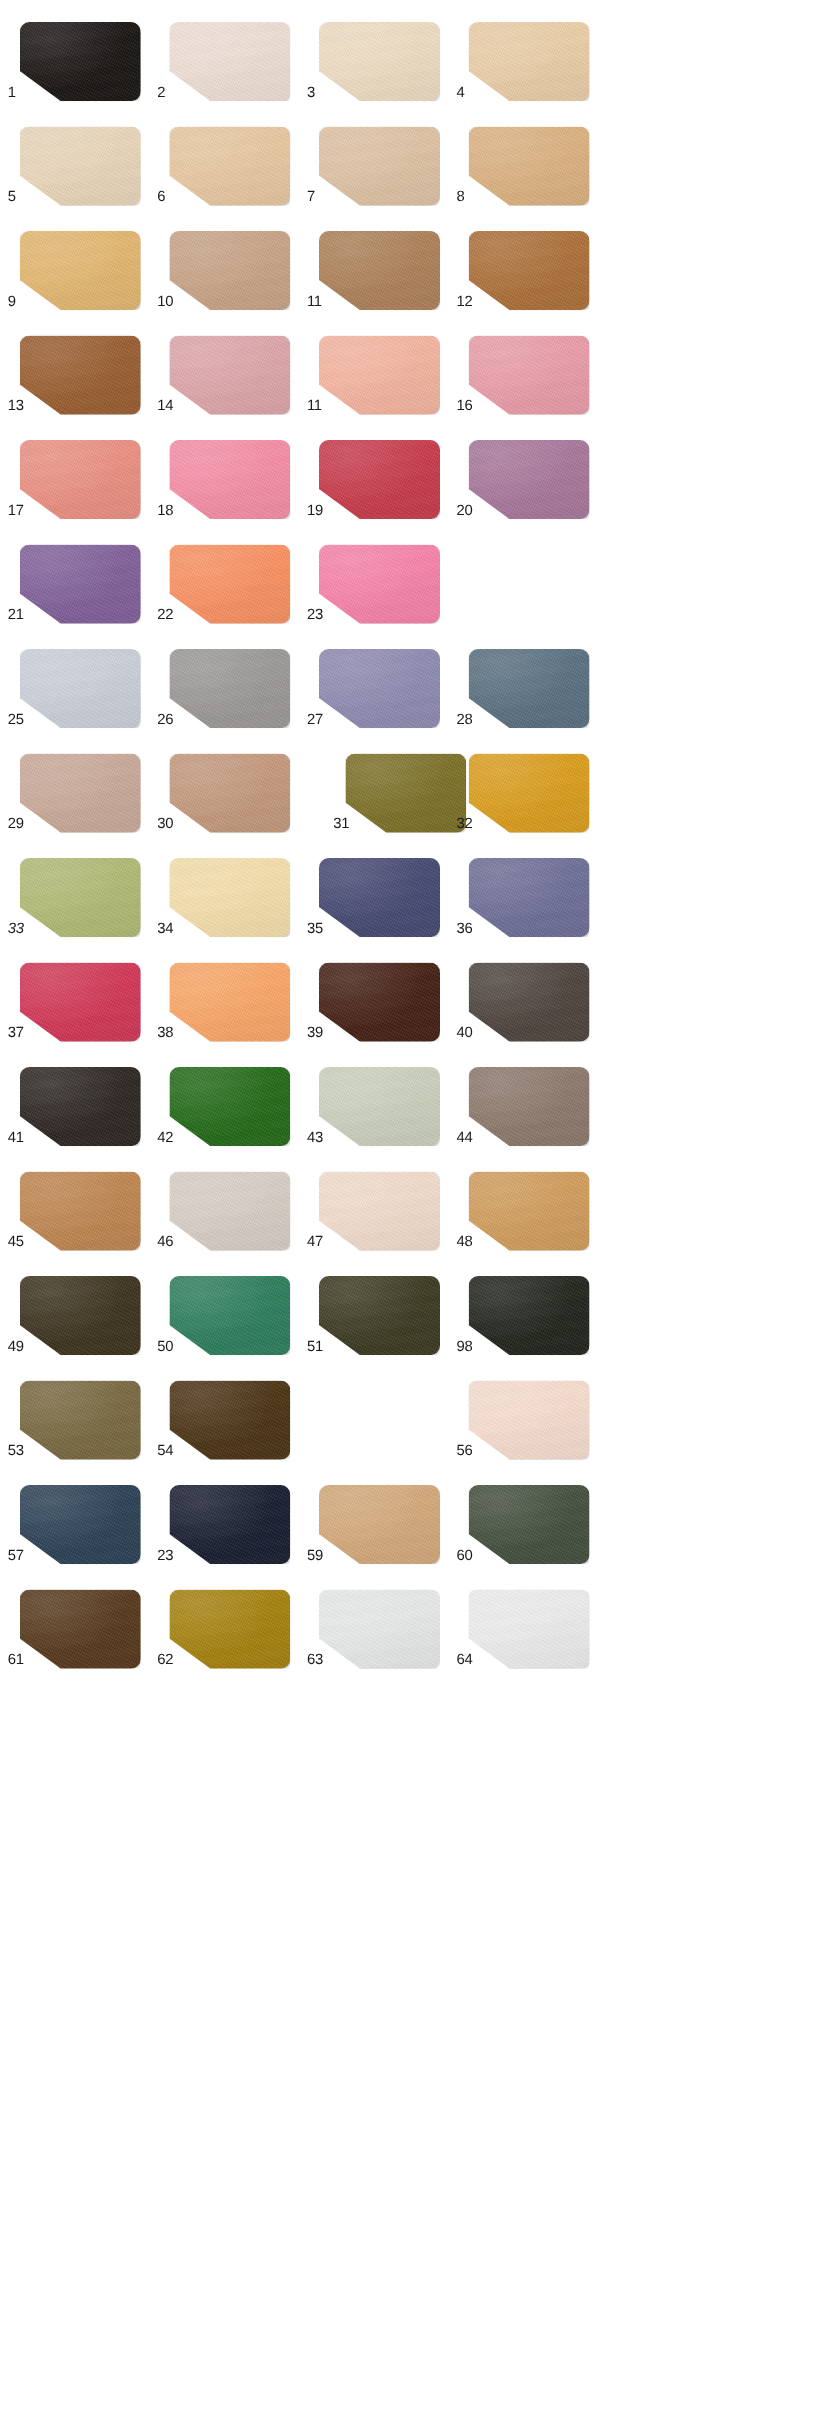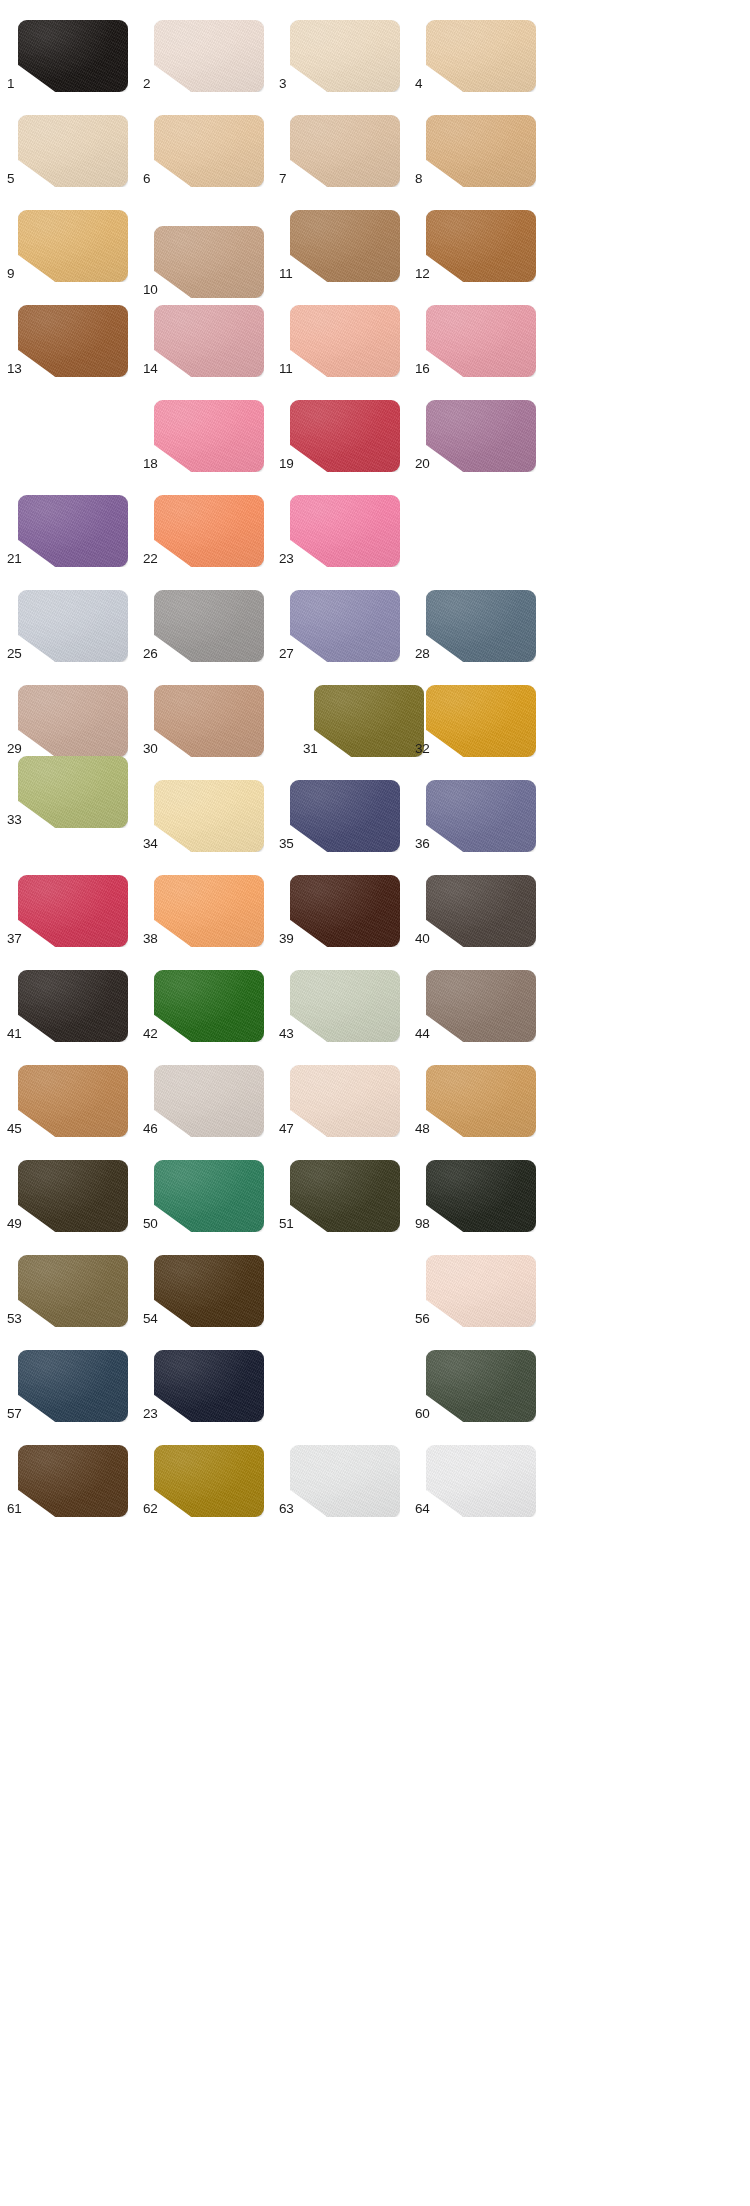--- a/index.html
+++ b/index.html
@@ -126,21 +126,21 @@
       <div class="swatch-number">7</div>
     </div>
     <div class="swatch-cell" style="left: 415px; top: 95px;">
       <div class="swatch-chip" title="golden-sand" style="background: rgb(221, 179, 130);"></div>
       <div class="swatch-number">8</div>
     </div>
     <div class="swatch-cell" style="left: 7px; top: 190px;">
       <div class="swatch-chip" title="honey" style="background: rgb(229, 184, 113);"></div>
       <div class="swatch-number">9</div>
     </div>
-    <div class="swatch-cell" style="left: 143px; top: 206px;">
+    <div class="swatch-cell" style="left: 143px; top: 190px;">
       <div class="swatch-chip" title="taupe-tan" style="background: rgb(201, 165, 136);"></div>
       <div class="swatch-number">10</div>
     </div>
     <div class="swatch-cell" style="left: 279px; top: 190px;">
       <div class="swatch-chip" title="camel" style="background: rgb(174, 130, 89);"></div>
       <div class="swatch-number">11</div>
     </div>
     <div class="swatch-cell" style="left: 415px; top: 190px;">
       <div class="swatch-chip" title="copper" style="background: rgb(174, 113, 58);"></div>
       <div class="swatch-number">12</div>
@@ -154,20 +154,24 @@
       <div class="swatch-number">14</div>
     </div>
     <div class="swatch-cell" style="left: 279px; top: 285px;">
       <div class="swatch-chip" title="peach-pink" style="background: rgb(246, 182, 161);"></div>
       <div class="swatch-number">11</div>
     </div>
     <div class="swatch-cell" style="left: 415px; top: 285px;">
       <div class="swatch-chip" title="rose-pink" style="background: rgb(235, 158, 170);"></div>
       <div class="swatch-number">16</div>
     </div>
+    <div class="swatch-cell" style="left: 7px; top: 380px;">
+      <div class="swatch-chip" title="coral-rose" style="background: rgb(236, 145, 131);"></div>
+      <div class="swatch-number">17</div>
+    </div>
     <div class="swatch-cell" style="left: 143px; top: 380px;">
       <div class="swatch-chip" title="bubblegum-pink" style="background: rgb(247, 143, 168);"></div>
       <div class="swatch-number">18</div>
     </div>
     <div class="swatch-cell" style="left: 279px; top: 380px;">
       <div class="swatch-chip" title="crimson" style="background: rgb(201, 60, 77);"></div>
       <div class="swatch-number">19</div>
     </div>
     <div class="swatch-cell" style="left: 415px; top: 380px;">
       <div class="swatch-chip" title="mauve" style="background: rgb(169, 120, 155);"></div>
@@ -210,21 +214,21 @@
       <div class="swatch-number">30</div>
     </div>
     <div class="swatch-cell" style="left: 279px; top: 665px; margin-left: 24px;">
       <div class="swatch-chip" title="olive" style="background: rgb(125, 113, 40);"></div>
       <div class="swatch-number">31</div>
     </div>
     <div class="swatch-cell" style="left: 415px; top: 665px;">
       <div class="swatch-chip" title="mustard-gold" style="background: rgb(220, 159, 30);"></div>
       <div class="swatch-number">32</div>
     </div>
-    <div class="swatch-cell" style="left: 7px; top: 736px;">
+    <div class="swatch-cell" style="left: 7px; top: 760px; font-style: italic;">
       <div class="swatch-chip" title="sage-green" style="background: rgb(179, 187, 118);"></div>
       <div class="swatch-number">33</div>
     </div>
     <div class="swatch-cell" style="left: 143px; top: 760px;">
       <div class="swatch-chip" title="butter-cream" style="background: rgb(246, 224, 172);"></div>
       <div class="swatch-number">34</div>
     </div>
     <div class="swatch-cell" style="left: 279px; top: 760px;">
       <div class="swatch-chip" title="navy-indigo" style="background: rgb(71, 74, 115);"></div>
       <div class="swatch-number">35</div>
@@ -310,20 +314,24 @@
       <div class="swatch-number">56</div>
     </div>
     <div class="swatch-cell" style="left: 7px; top: 1330px;">
       <div class="swatch-chip" title="dark-denim-blue" style="background: rgb(44, 66, 86);"></div>
       <div class="swatch-number">57</div>
     </div>
     <div class="swatch-cell" style="left: 143px; top: 1330px;">
       <div class="swatch-chip" title="midnight-navy" style="background: rgb(25, 30, 49);"></div>
       <div class="swatch-number">23</div>
     </div>
+    <div class="swatch-cell" style="left: 279px; top: 1330px;">
+      <div class="swatch-chip" title="warm-tan" style="background: rgb(213, 170, 124);"></div>
+      <div class="swatch-number">59</div>
+    </div>
     <div class="swatch-cell" style="left: 415px; top: 1330px;">
       <div class="swatch-chip" title="dark-moss-green" style="background: rgb(69, 80, 63);"></div>
       <div class="swatch-number">60</div>
     </div>
     <div class="swatch-cell" style="left: 7px; top: 1425px;">
       <div class="swatch-chip" title="walnut-brown" style="background: rgb(88, 58, 29);"></div>
       <div class="swatch-number">61</div>
     </div>
     <div class="swatch-cell" style="left: 143px; top: 1425px;">
       <div class="swatch-chip" title="dark-gold" style="background: rgb(166, 131, 15);"></div>

